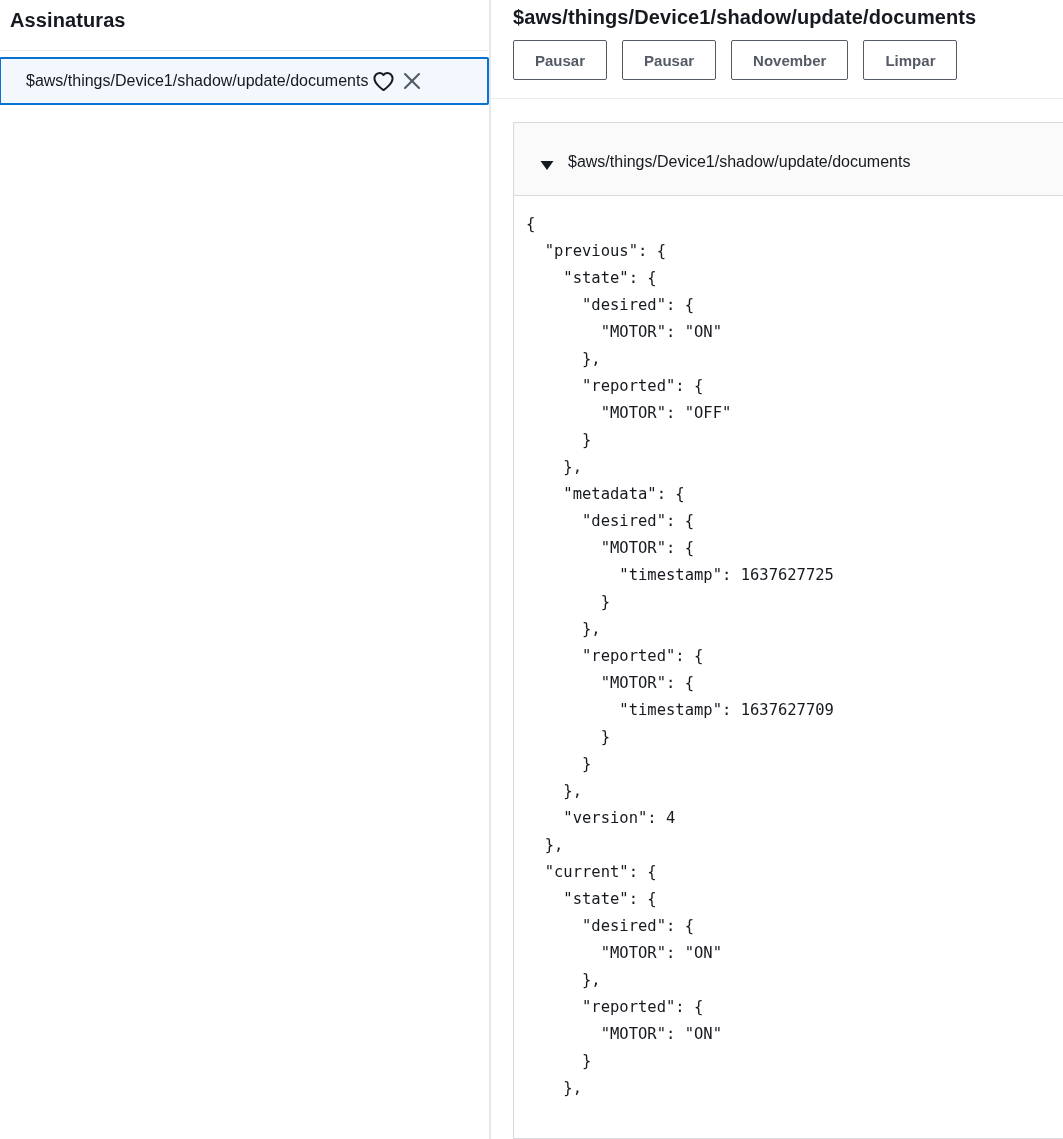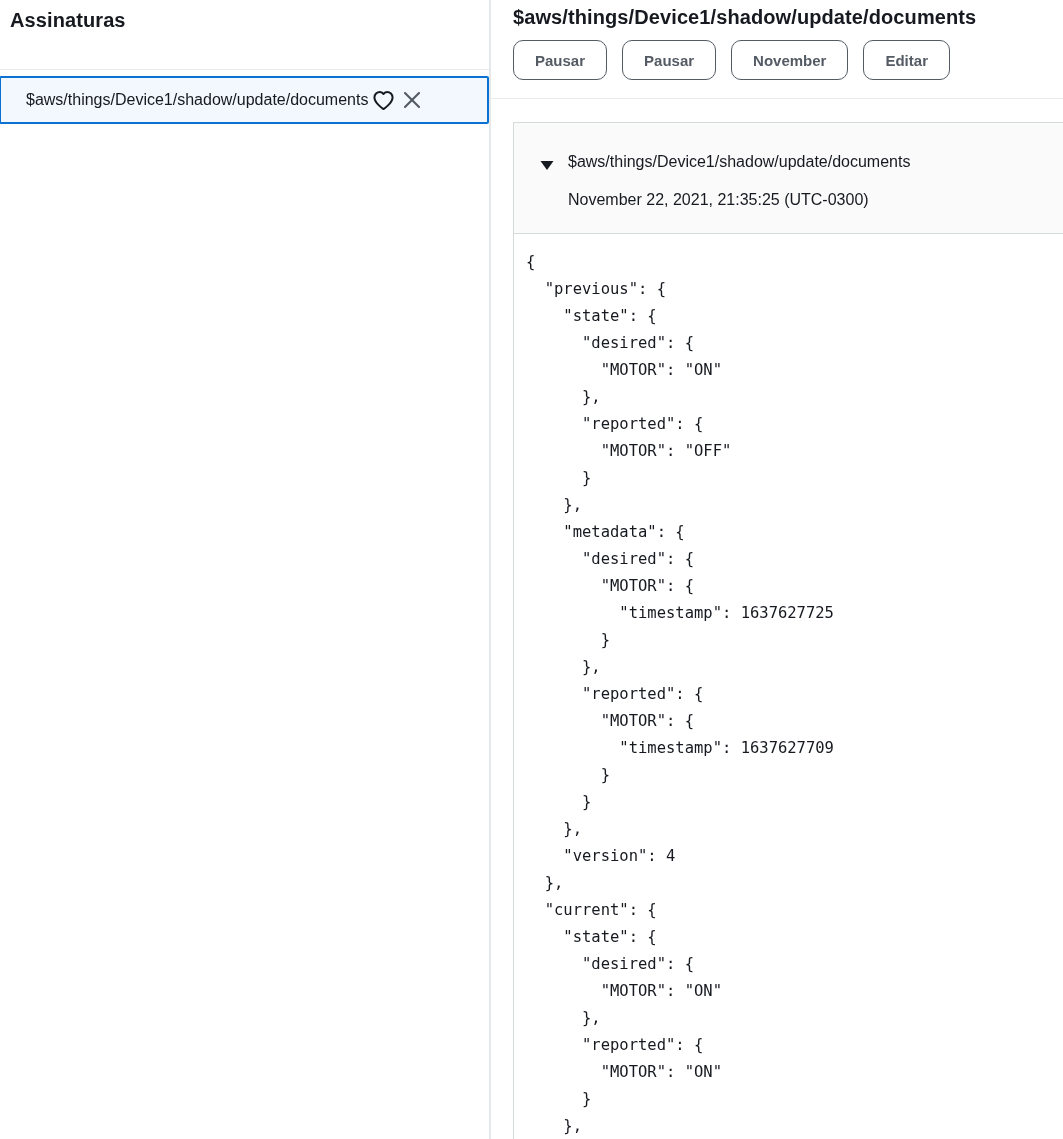--- a/index.html
+++ b/index.html
@@ -13,21 +13,21 @@
   .app { display: flex; width: 1063px; height: 1139px; }
 
   
   .sidebar {
     width: 489px; min-width: 489px;
     height: 100%;
     background: #ffffff;
     display: flex; flex-direction: column;
   }
   .sidebar-header {
-    height: 70px;
+    height: 51px;
     padding: 9px 10px 0 10px;
     border-bottom: 1px solid #e9ebed;
     background: #ffffff;
   }
   .sidebar-title {
     font-size: 20px; font-weight: 700; color: #16191f;
     letter-spacing: .1px;
   }
   .subscription-item {
     margin-top: 6px;
@@ -77,21 +77,21 @@
   }
   .toolbar {
     margin-top: 11px; margin-bottom: 18px;
     display: flex; gap: 15px;
   }
   .aws-btn {
     height: 40px;
     padding: 0 21px;
     background: #ffffff;
     border: 1px solid #545b64;
-    border-radius: 10px;
+    border-radius: 2px;
     font-family: "Liberation Sans", sans-serif;
     font-size: 15px; font-weight: 700; color: #545b64;
     display: inline-flex; align-items: center; justify-content: center;
     cursor: pointer;
   }
   .main-body {
     flex: 1;
     padding: 23px 0 0 22px;
   }
   .message-card {
@@ -163,37 +163,36 @@
   <div class="panel-divider"></div>
 
   <main class="main">
 
     <div class="main-header">
       <div class="page-title">$aws/things/Device1/shadow/update/documents</div>
       <div class="toolbar">
         <button class="aws-btn">Pausar</button>
         <button class="aws-btn">Pausar</button>
         <button class="aws-btn">November</button>
-        <button class="aws-btn">Editar</button>
+        <button class="aws-btn">Limpar</button>
       </div>
     </div>
 
     <div class="main-body">
       <section class="message-card">
 
         <header class="message-header">
           <div class="topic-row">
             <span class="collapse-icon">
               <svg width="14" height="11" viewBox="0 0 14 11">
                 <polygon points="0.5,1 13.5,1 7,10" fill="#16191f"></polygon>
               </svg>
             </span>
             <span class="message-topic">$aws/things/Device1/shadow/update/documents</span>
           </div>
-          <div class="message-timestamp">November 22, 2021, 21:35:25 (UTC-0300)</div>
         </header>
 
         <div class="message-body">
           <pre class="payload">{
   "previous": {
     "state": {
       "desired": {
         "MOTOR": "ON"
       },
       "reported": {

